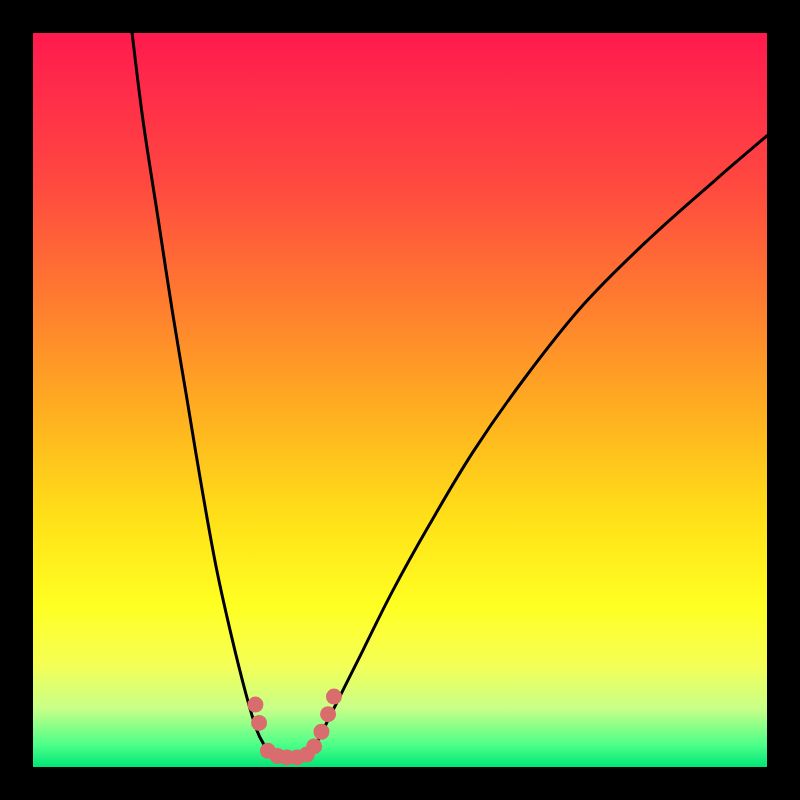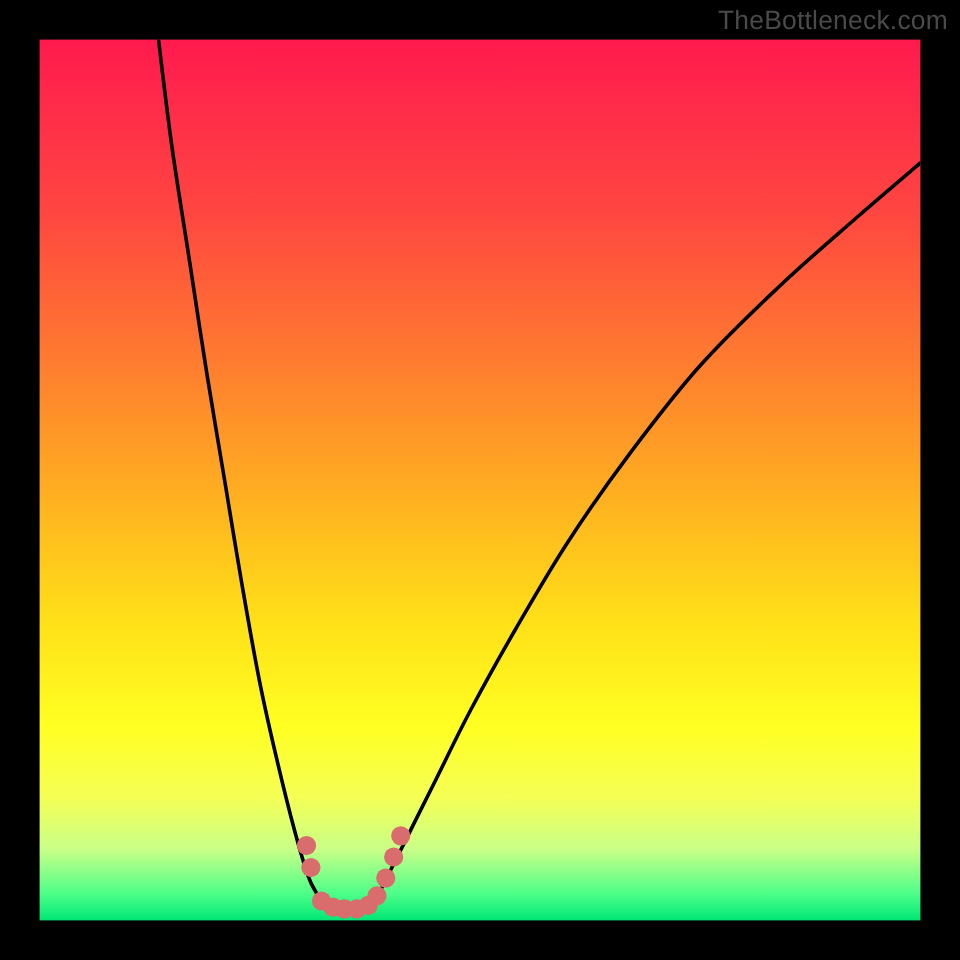--- a/index.html
+++ b/index.html
@@ -76,14 +76,13 @@
           <circle cx="253.96" cy="724.46" r="8" fill="#d96c6c"></circle>
           <circle cx="264.24" cy="724.46" r="8" fill="#d96c6c"></circle>
           <circle cx="273.78" cy="721.52" r="8" fill="#d96c6c"></circle>
           <circle cx="281.12" cy="713.45" r="8" fill="#d96c6c"></circle>
           <circle cx="288.46" cy="698.77" r="8" fill="#d96c6c"></circle>
           <circle cx="295.07" cy="681.15" r="8" fill="#d96c6c"></circle>
           <circle cx="300.94" cy="663.54" r="8" fill="#d96c6c"></circle>
         </g>
     </svg>
   </div>
-  <div class="watermark">TheBottleneck.com</div>
 </div>
 
 </body></html>

